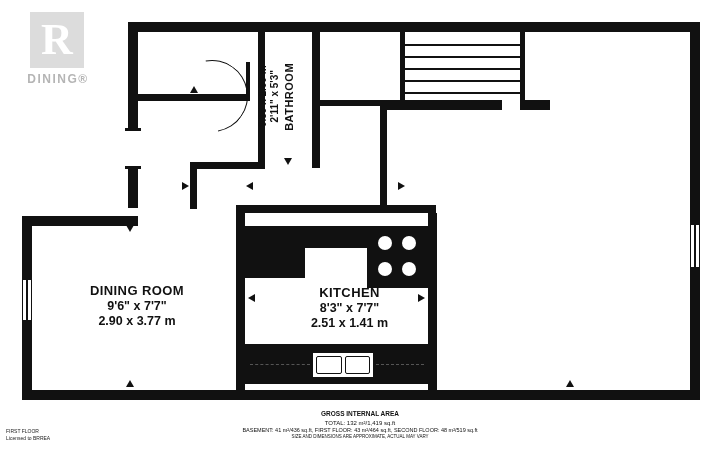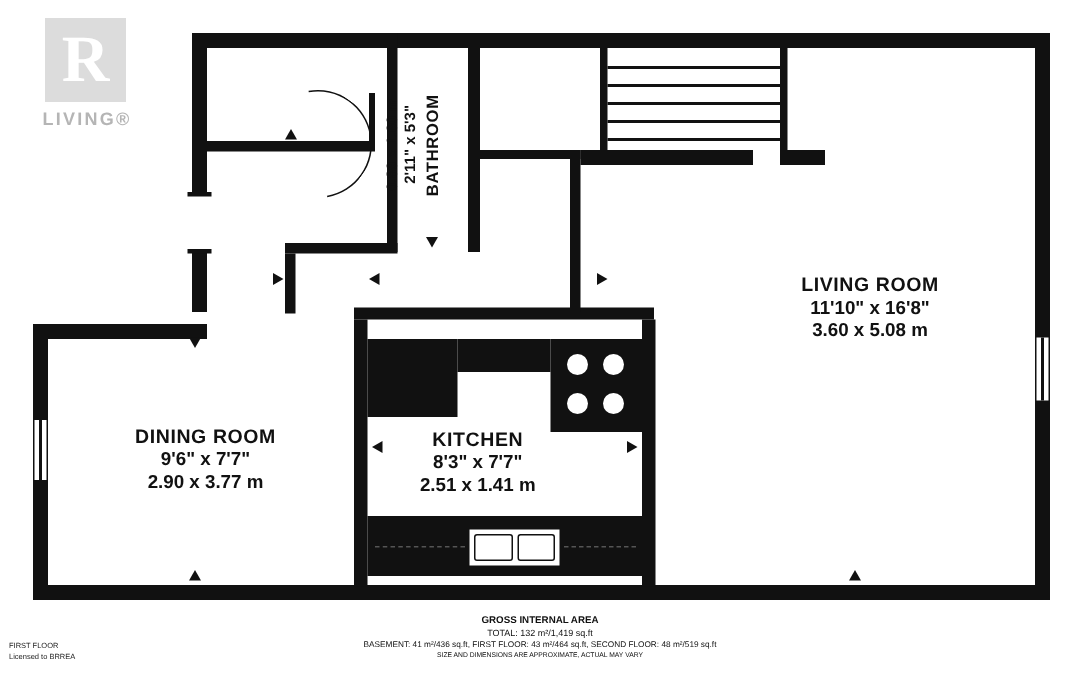--- a/index.html
+++ b/index.html
@@ -79,21 +79,21 @@
   .stair-line{position:absolute;background:#111;}
 </style>
 </head>
 <body>
 
 <div class="stage">
 
   <div class="realtor">
     <div class="box"></div>
     <div class="r">R</div>
-    <div class="word">LIVING®</div>
+    <div class="word">DINING®</div>
   </div>
 
   <div class="wall" style="left:128px;top:22px;width:572px;height:10px;"></div>
 
   <div class="wall" style="left:690px;top:22px;width:10px;height:378px;"></div>
 
   <div class="wall" style="left:128px;top:22px;width:10px;height:186px;"></div>
 
   <div class="wall" style="left:22px;top:216px;width:116px;height:10px;"></div>
 
@@ -178,33 +178,28 @@
   </div>
   <div class="vert" style="left:200px;top:90px;width:150px;transform:rotate(-90deg);">
     <div class="dim">2'11" x 5'3"</div>
   </div>
   <div class="vert" style="left:188px;top:90px;width:150px;transform:rotate(-90deg);">
     <div class="dim">0.89 x 1.60 m</div>
   </div>
 
 
 
-  <div class="label" style="left:480px;top:182px;width:200px;">
-    <div class="name">LIVING ROOM</div>
-    <div class="dim">11'10" x 16'8"</div>
-    <div class="dim">3.60 x 5.08 m</div>
-  </div>
 
   <div class="label" style="left:52px;top:283px;width:170px;">
     <div class="name">DINING ROOM</div>
     <div class="dim">9'6" x 7'7"</div>
     <div class="dim">2.90 x 3.77 m</div>
   </div>
 
-  <div class="label" style="left:236px;top:285px;width:165px;">
+  <div class="label" style="left:267px;top:285px;width:165px;">
     <div class="name">KITCHEN</div>
     <div class="dim">8'3" x 7'7"</div>
     <div class="dim">2.51 x 1.41 m</div>
   </div>
 
   <div class="footer">
     <div class="f1">GROSS INTERNAL AREA</div>
     <div class="f2">TOTAL: 132 m²/1,419 sq.ft</div>
     <div class="f3">BASEMENT: 41 m²/436 sq.ft, FIRST FLOOR: 43 m²/464 sq.ft, SECOND FLOOR: 48 m²/519 sq.ft</div>
     <div class="f4">SIZE AND DIMENSIONS ARE APPROXIMATE, ACTUAL MAY VARY</div>

